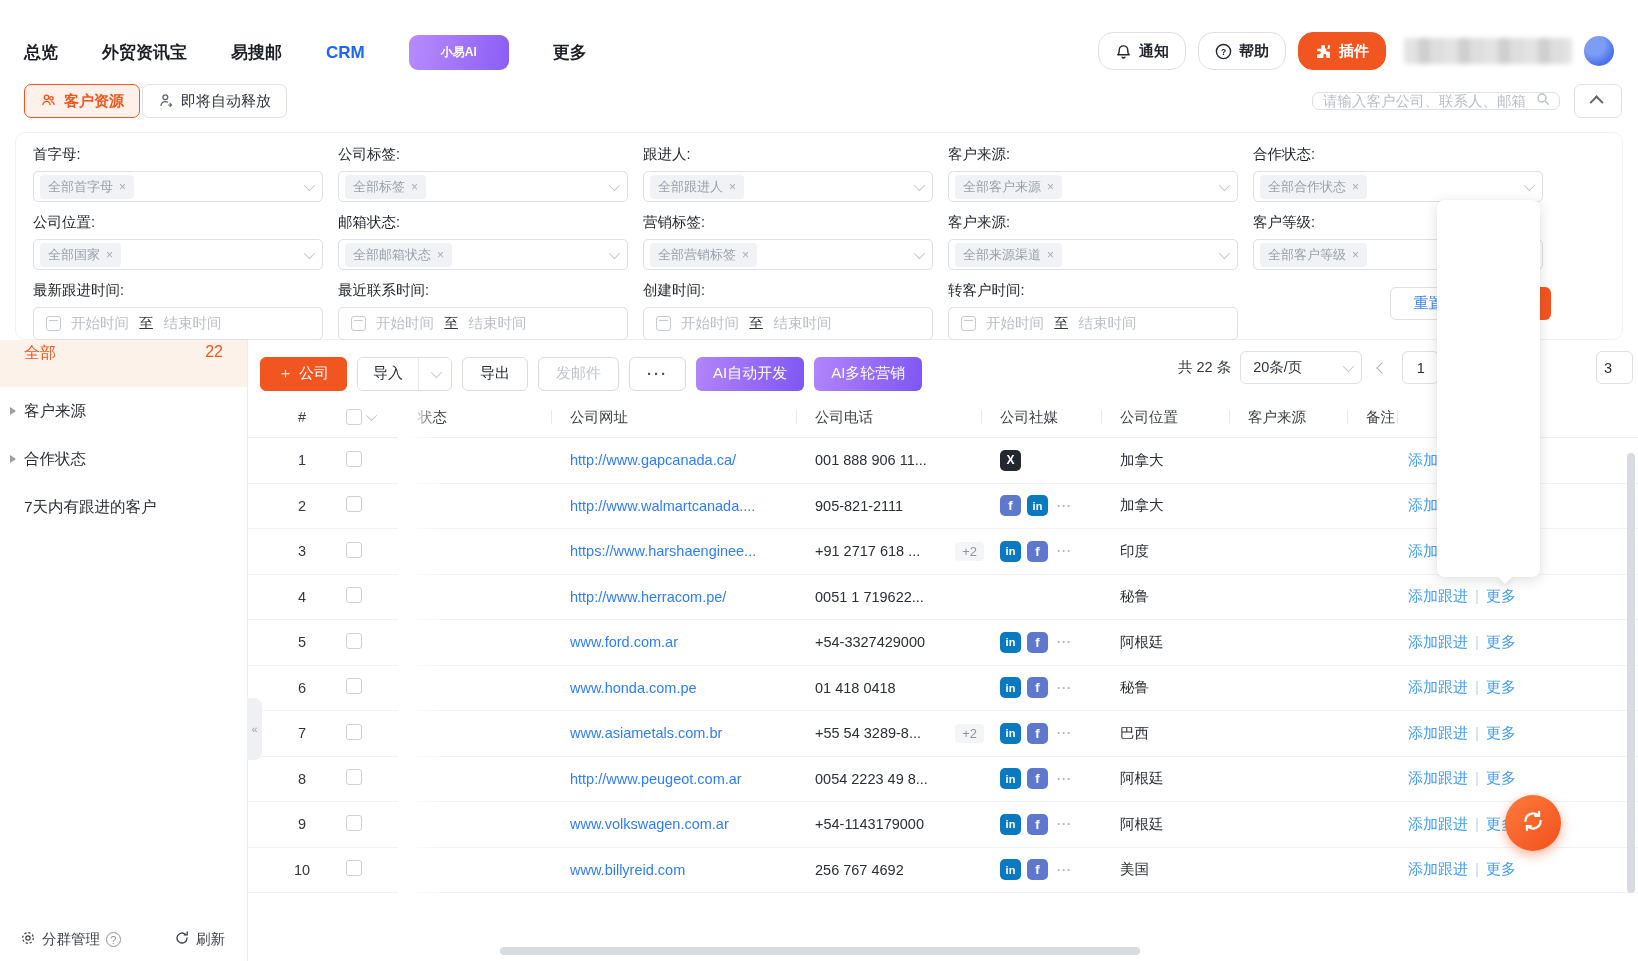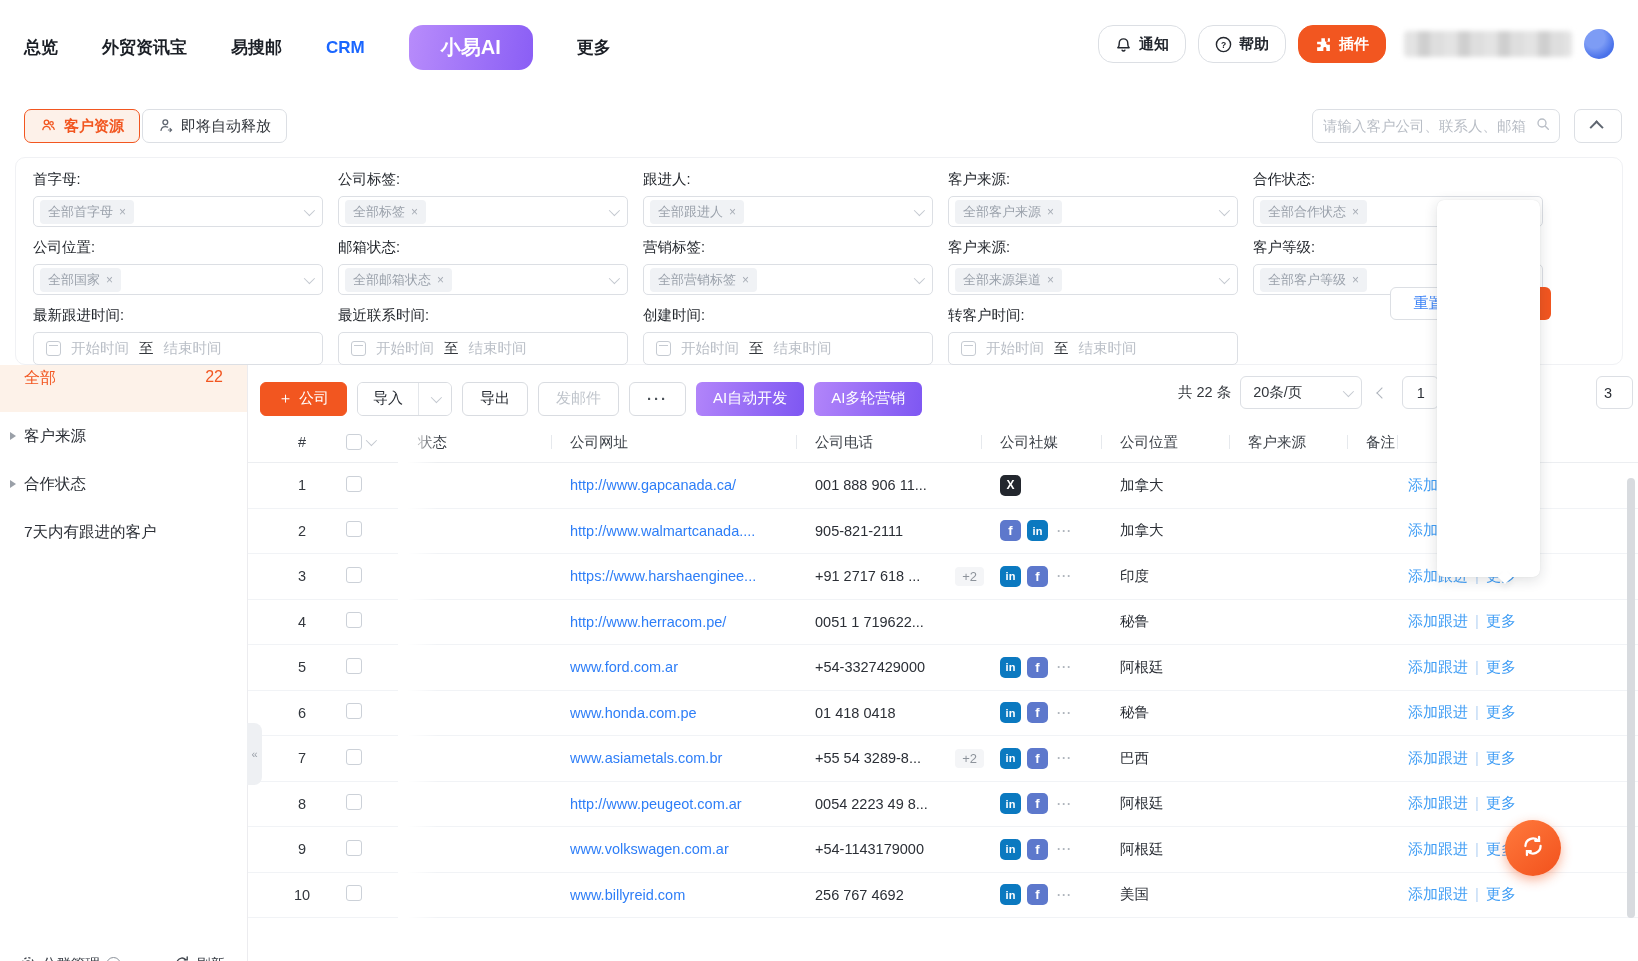--- a/index.html
+++ b/index.html
@@ -1,45 +1,45 @@
 <!DOCTYPE html>
 <html><head>
 <meta charset="utf-8">
 <style>
   * { margin:0; padding:0; box-sizing:border-box; }
   html,body { width:1638px; height:961px; overflow:hidden; background:#fff;
     font-family:"Liberation Sans","DejaVu Sans",sans-serif; color:#24292f; }
 
   
-  .topnav { height:70px; display:flex; align-items:flex-start; padding:0 24px; background:#fff;margin-top:25px; }
+  .topnav { height:70px; display:flex; align-items:flex-end; padding:0 24px; background:#fff; }
   .nav-left { display:flex; align-items:center; gap:44px; }
   .nv { font-size:17px; font-weight:bold; color:#1b1f26; cursor:pointer; white-space:nowrap; }
   .nv-blue { color:#1a66ff; }
   .nv-pill { background:linear-gradient(100deg,#b88cfb 0%,#8a5ef5 100%); color:#fff;
-    padding:9px 32px; border-radius:14px; font-size:20px; }
+    padding:9px 32px; border-radius:9px; font-size:12px; }
   .nav-right { margin-left:auto; display:flex; align-items:center; gap:12px; }
   .tbtn { display:inline-flex; align-items:center; gap:7px; height:38px; padding:0 16px;
     border:1px solid #dcdfe4; border-radius:15px; background:#fff; font-size:15px;
     font-weight:bold; color:#23272e; cursor:pointer; }
   .tbtn svg { display:block; }
   .tbtn-orange { background:#f25620; border-color:#f25620; color:#fff; }
   .blurname { width:168px; height:26px; border-radius:4px; margin-left:6px;
     background:repeating-linear-gradient(90deg,#e3e3e3 0 14px,#cfcfcf 14px 26px,#dedede 26px 40px);
     filter:blur(2.5px); }
   .avatar { width:30px; height:30px; border-radius:50%;
     background:radial-gradient(circle at 35% 30%,#7d9cf5 0 35%,#4a72ea 70%); cursor:pointer; }
 
   
   .subheader { height:62px; display:flex; align-items:center; padding:0 16px 0 24px; }
   .vtab { display:inline-flex; align-items:center; gap:7px; height:34px; padding:13px 15px;
     border:1px solid #dcdfe4; border-radius:7px; background:#fff; font-size:15px; color:#33373d;
     cursor:pointer; margin-right:2px; }
   .vtab-active { background:#fdf1e9; border-color:#f25620; color:#f25620; font-weight:bold; }
   .sub-right { margin-left:auto; display:flex; align-items:center; gap:14px; }
-  .searchbox { width:248px; height:34px; border:1px solid #dcdfe4; border-radius:7px;
+  .searchbox { width:248px; height:18px; border:1px solid #dcdfe4; border-radius:7px;
     display:flex; align-items:center; padding:0 8px 0 10px; }
   .searchbox input { border:none; outline:none; flex:1; min-width:0; font-size:14.5px;
     color:#333; font-family:inherit; }
   .searchbox input::placeholder { color:#b9bec6; }
   .collapse-btn { width:48px; height:34px; border:1px solid #dcdfe4; border-radius:7px;
     background:#fff; display:flex; align-items:center; justify-content:center; cursor:pointer; }
 
   
   .filter-panel { position:relative; margin:0 15px; height:208px;
     border:1px solid #f0f1f4; border-radius:10px; background:#fff; padding:12px 0 0 17px; }

